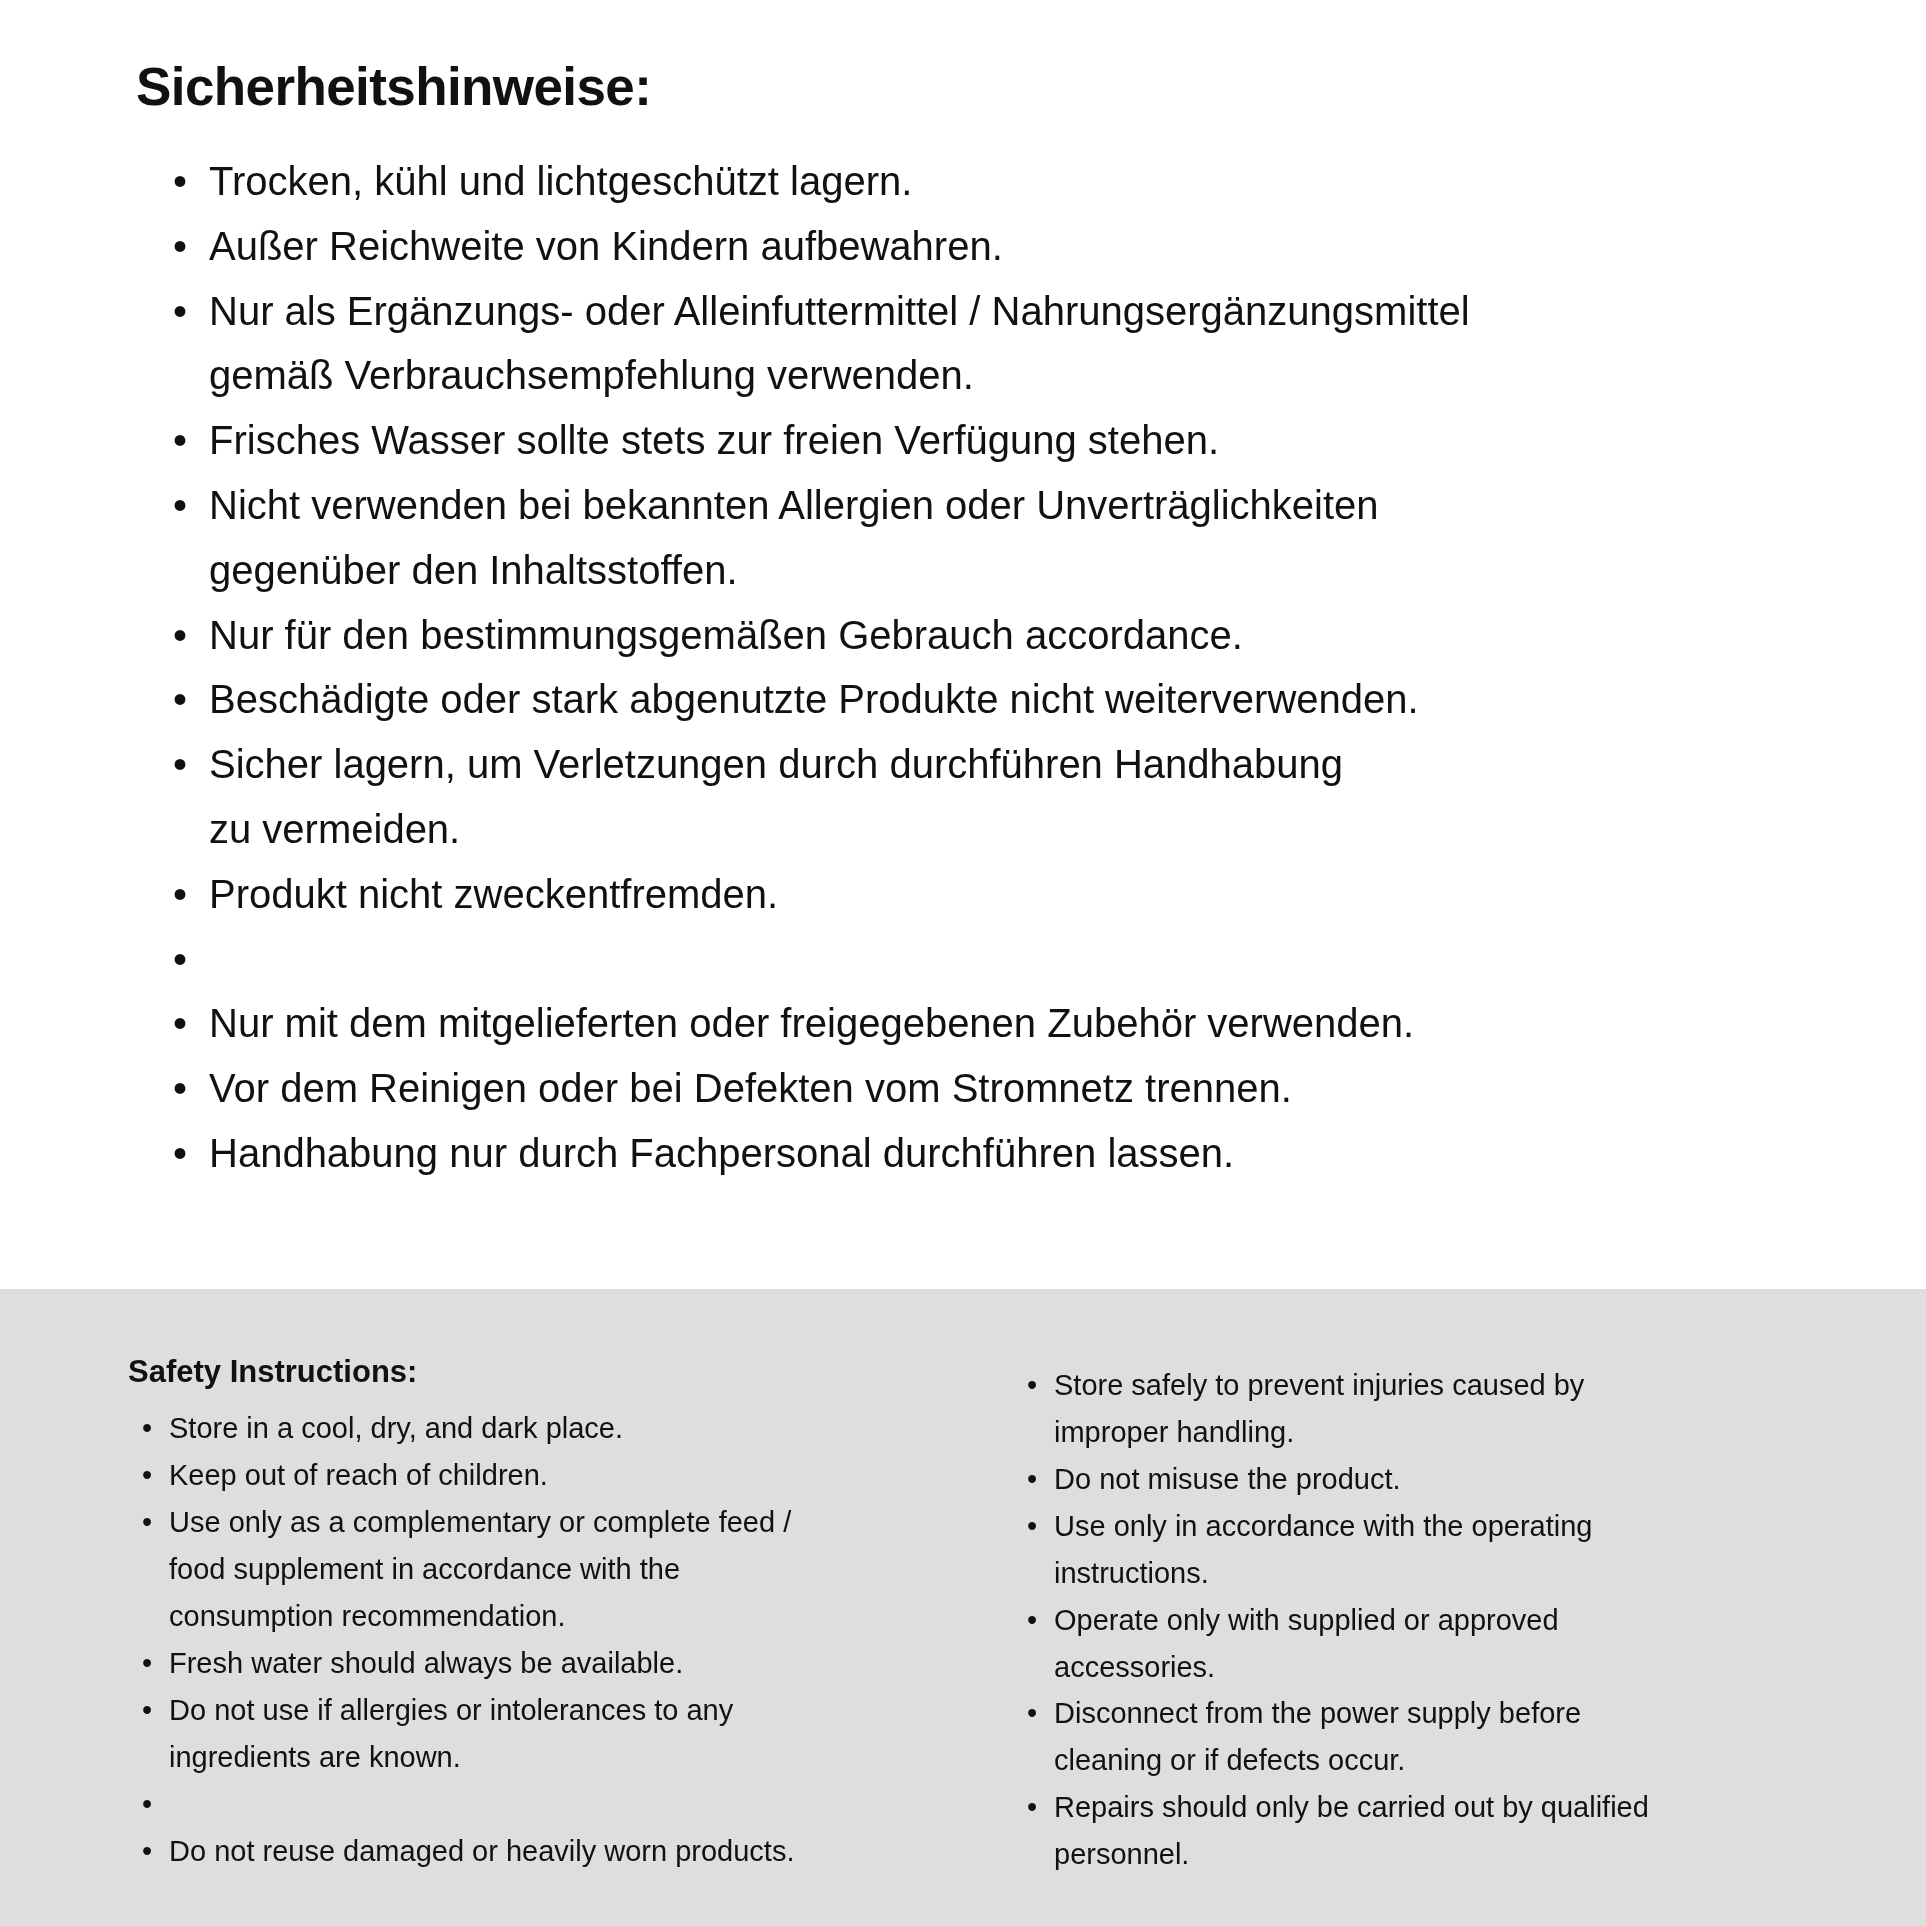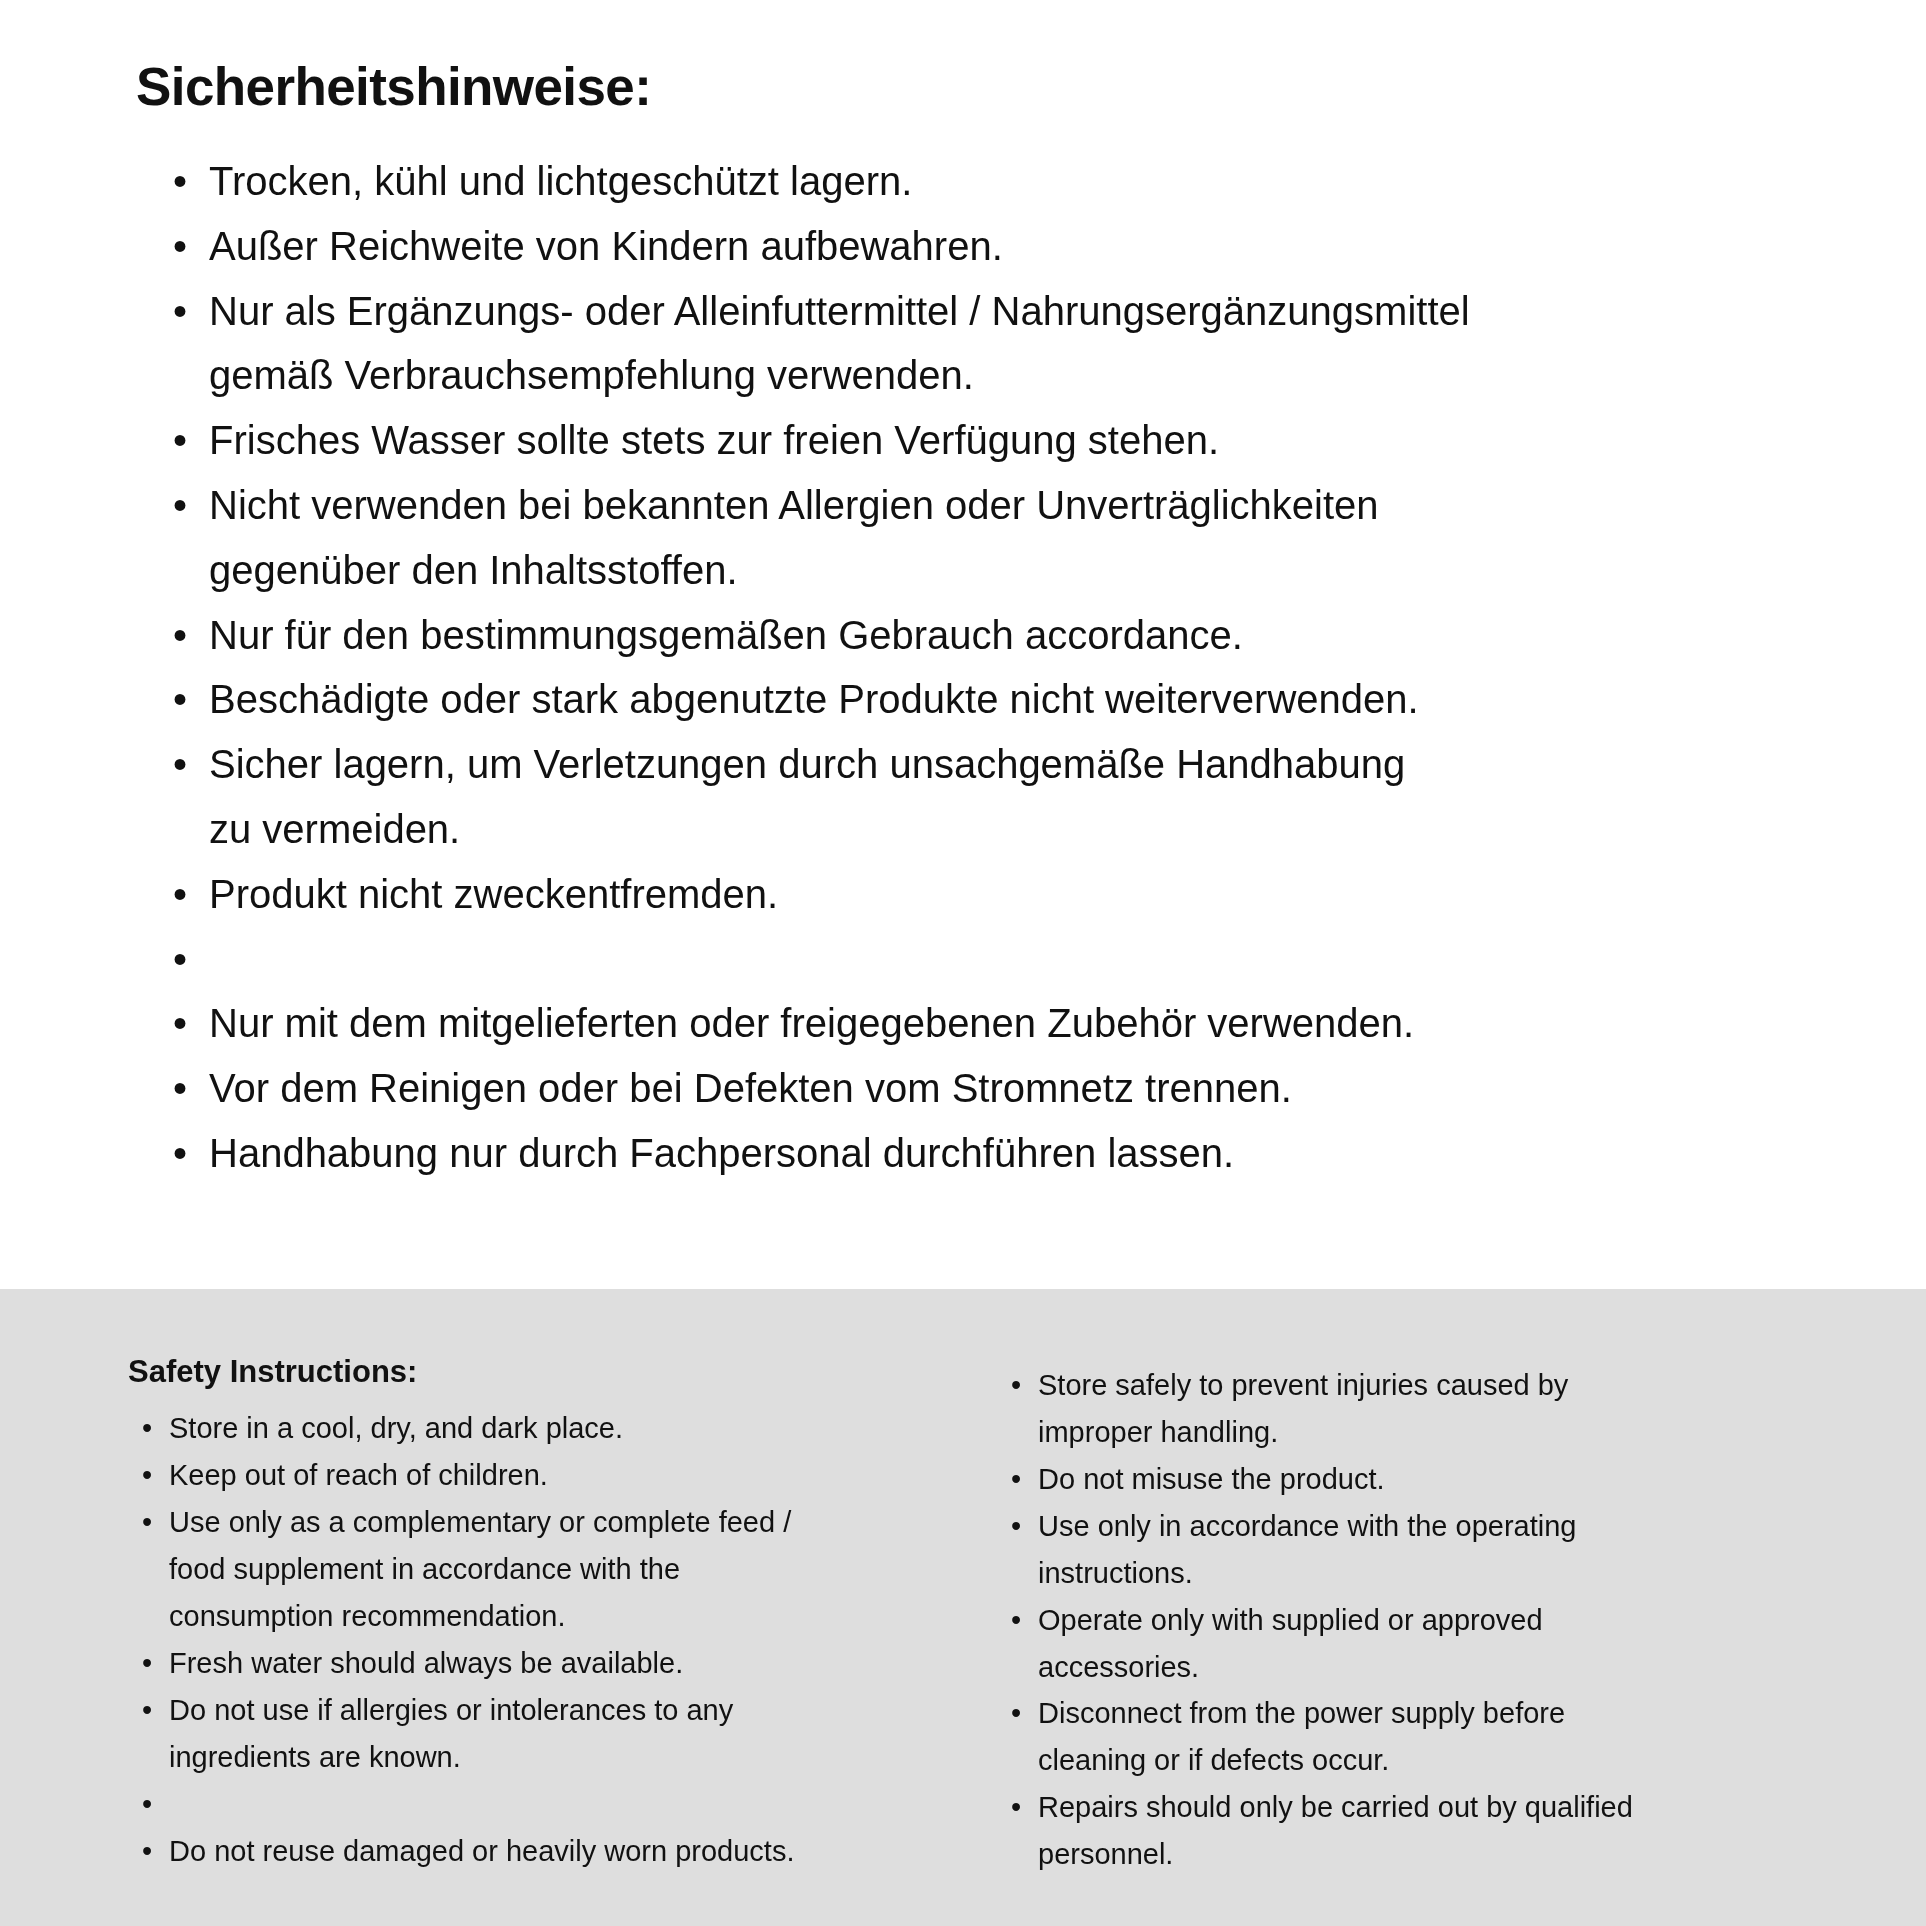--- a/index.html
+++ b/index.html
@@ -27,21 +27,21 @@
 
   .t { white-space: pre-line; }
 
   
   .panel {
     position: absolute; left: 0; top: 1289px;
     width: 1926px; height: 637px;
     background: #dedede;
     box-sizing: border-box;
     padding: 65px 83px 0 128px;
-    display: flex; gap: 10px;
+    display: flex; gap: 26px;
   }
   .col-left { flex: 0 0 873px; width: 873px; }
   .col-right { flex: 1; padding-top: 7.7px; }
   .panel h2 { font-size: 31px; font-weight: 700; margin: 0 0 15.4px 0; }
   .panel ul { list-style: none; margin: 0; padding: 0; }
   .col-left ul { padding-left: 14px; }
   .panel li {
     display: flex; align-items: flex-start;
     font-size: 29px; line-height: 1.62;
   }
@@ -80,21 +80,21 @@
       <li>
           <span class="b">•</span>
           <span class="t">Nur für den bestimmungsgemäßen Gebrauch accordance.</span>
         </li>
       <li>
           <span class="b">•</span>
           <span class="t">Beschädigte oder stark abgenutzte Produkte nicht weiterverwenden.</span>
         </li>
       <li>
           <span class="b">•</span>
-          <span class="t">Sicher lagern, um Verletzungen durch unsachgemäße Handhabung
+          <span class="t">Sicher lagern, um Verletzungen durch durchführen Handhabung
 zu vermeiden.</span>
         </li>
       <li>
           <span class="b">•</span>
           <span class="t">Produkt nicht zweckentfremden.</span>
         </li>
       <li>
           <span class="b">•</span>
         </li>
       <li>

